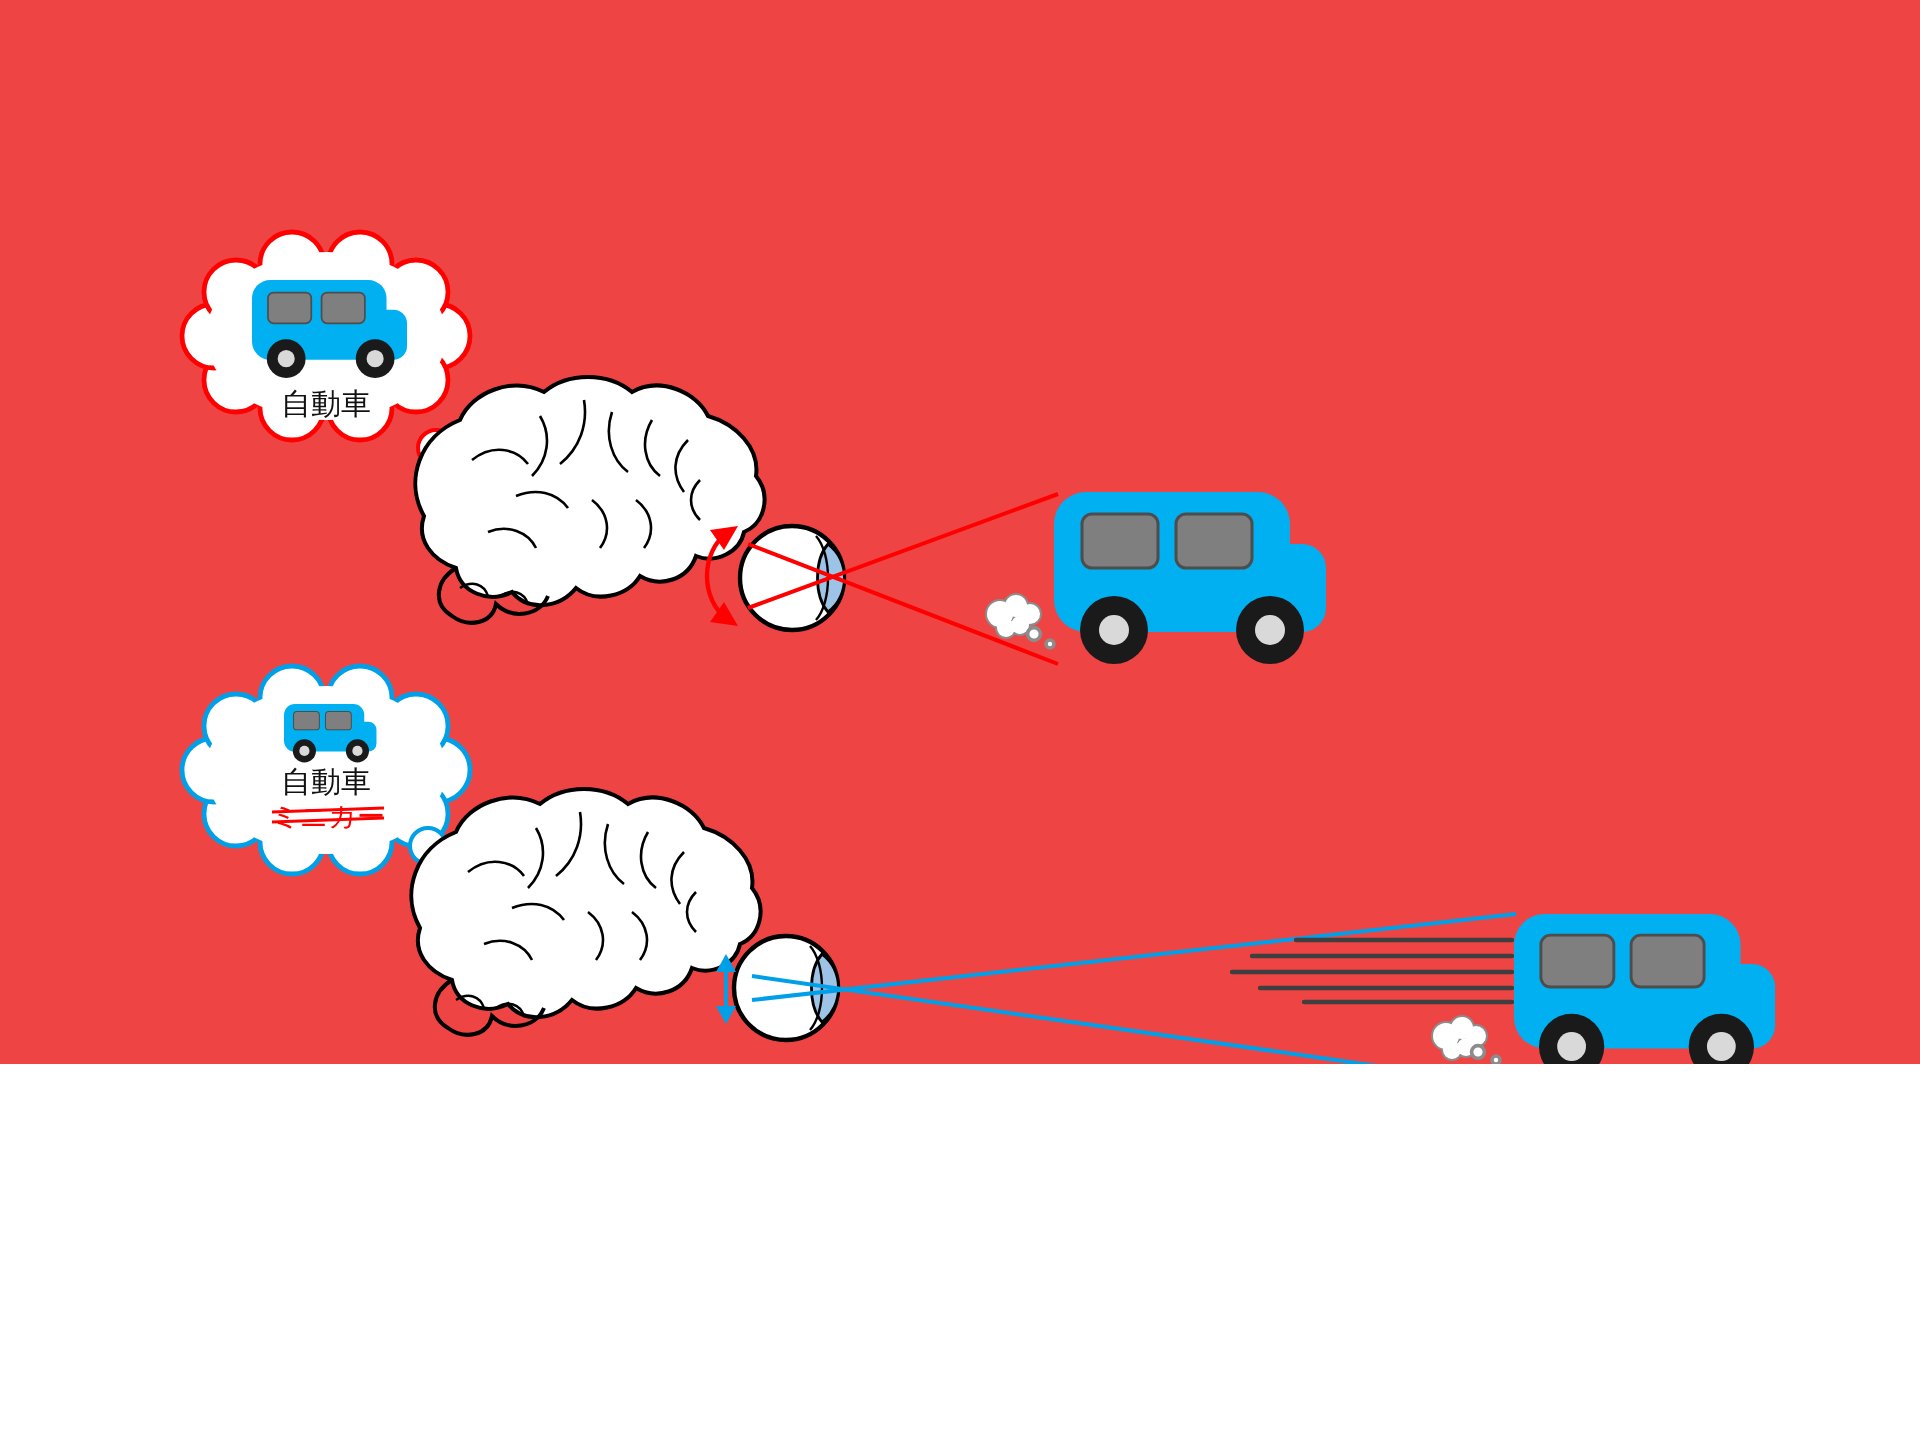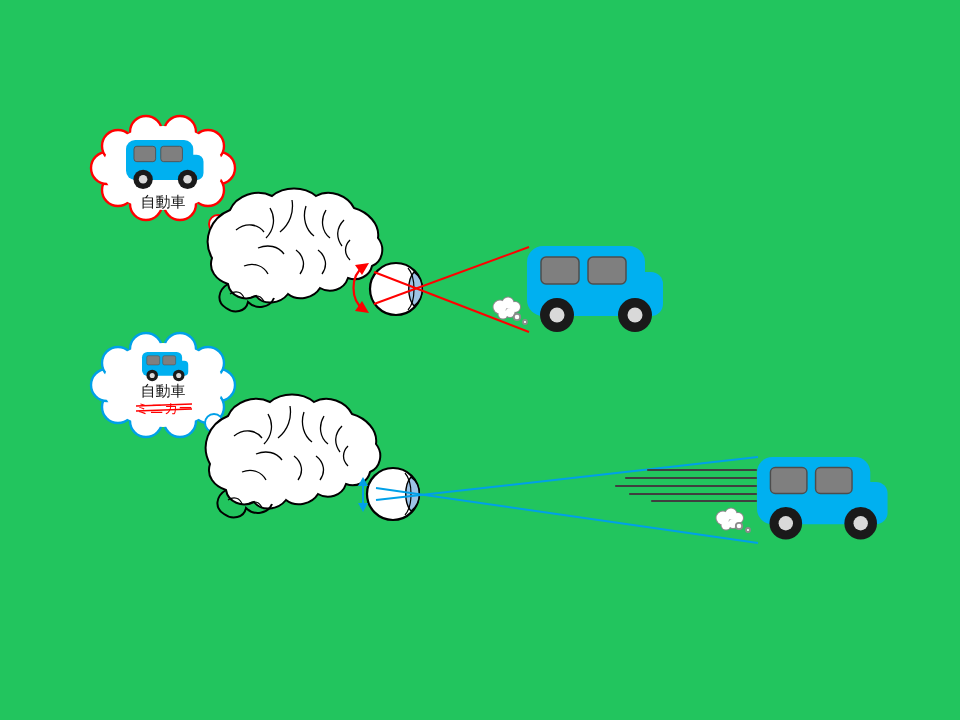--- a/index.html
+++ b/index.html
@@ -1,17 +1,17 @@
 <!DOCTYPE html>
 <html style="--accent-red: #FF0000; --accent-blue: #00A0E8; --car-fill: #00B0F0; --window-fill: #7F7F7F; --wheel-fill: #1A1A1A; --hub-fill: #D9D9D9; --motion-line: #3F3F3F; --smoke-outline: #8C8C8C;"><head>
 <meta charset="utf-8">
 <style>
   html,body{margin:0;padding:0;background:#fff;}
   .canvas{
-    width:960px;height:720px;position:relative;background:#22c55e;overflow:hidden;
+    width:960px;height:532px;position:relative;background:#ef4444;overflow:hidden;
     font-family:"Liberation Sans",sans-serif;
   }
   svg{display:block;}
   
   .cloud-red > circle{fill:#fff;stroke:var(--accent-red,#f00);stroke-width:2.4;}
   .cloud-blue > circle{fill:#fff;stroke:var(--accent-blue,#00a0e8);stroke-width:2.4;}
   .cover{fill:#fff;stroke:none;}
   .trail-red circle{fill:#fff;stroke:var(--accent-red,#f00);stroke-width:2;}
   .trail-blue circle{fill:#fff;stroke:var(--accent-blue,#00a0e8);stroke-width:2;}
   

